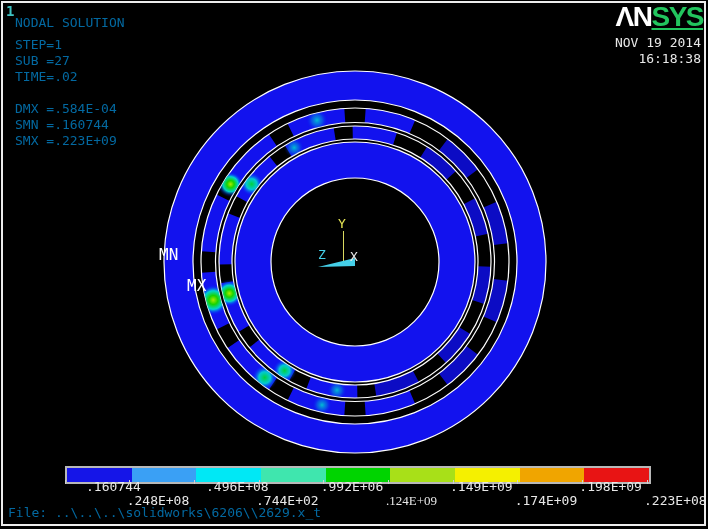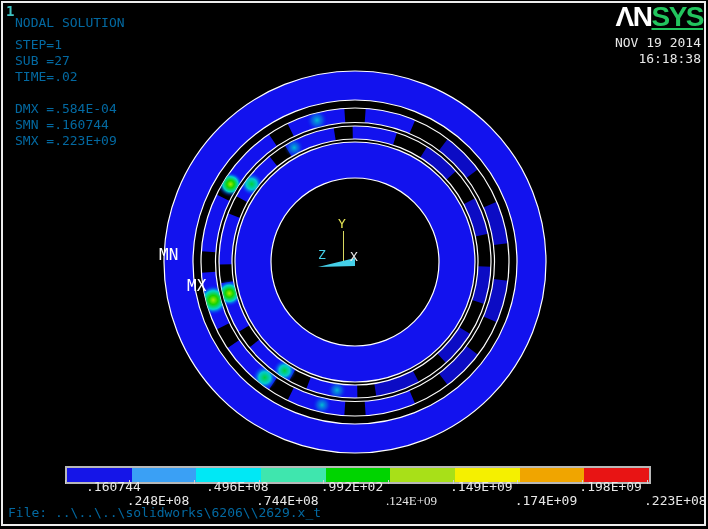--- a/index.html
+++ b/index.html
@@ -138,23 +138,23 @@
       <span style="background: rgb(232, 20, 20); width: 64.6667px;"></span>
     </div>
   <div id="colorbar-annot">
       <div class="cb-tick" style="left: 64.5px; top: 480px;"></div>
       <div class="cb-label" style="left: 66px; top: 480px; margin-left: 20px;">.160744</div>
       <div class="cb-tick" style="left: 129.167px; top: 480px;"></div>
       <div class="cb-label" style="left: 126.667px; top: 494px;">.248E+08</div>
       <div class="cb-tick" style="left: 193.833px; top: 480px;"></div>
       <div class="cb-label" style="left: 206px; top: 480px;">.496E+08</div>
       <div class="cb-tick" style="left: 258.5px; top: 480px;"></div>
-      <div class="cb-label" style="left: 256px; top: 494px;">.744E+08</div>
+      <div class="cb-label" style="left: 256px; top: 494px;">.744E+02</div>
       <div class="cb-tick" style="left: 323.167px; top: 480px;"></div>
-      <div class="cb-label" style="left: 320.667px; top: 480px;">.992E+02</div>
+      <div class="cb-label" style="left: 320.667px; top: 480px;">.992E+06</div>
       <div class="cb-tick" style="left: 387.833px; top: 480px;"></div>
       <div class="cb-label" style="left: 386px; top: 494px; font-family: Liberation Serif, serif;">.124E+09</div>
       <div class="cb-tick" style="left: 452.5px; top: 480px;"></div>
       <div class="cb-label" style="left: 450px; top: 480px; text-align: center;">.149E+09</div>
       <div class="cb-tick" style="left: 517.167px; top: 480px;"></div>
       <div class="cb-label" style="left: 514.667px; top: 494px;">.174E+09</div>
       <div class="cb-tick" style="left: 581.833px; top: 480px;"></div>
       <div class="cb-label" style="left: 579.333px; top: 480px;">.198E+09</div>
       <div class="cb-tick" style="left: 646.5px; top: 480px;"></div>
       <div class="cb-label" style="left: 644px; top: 494px;">.223E+08</div>

